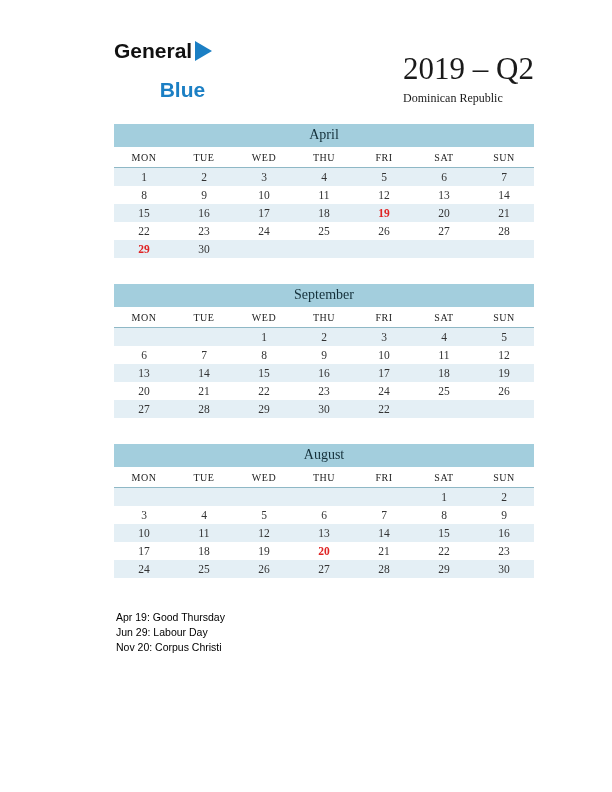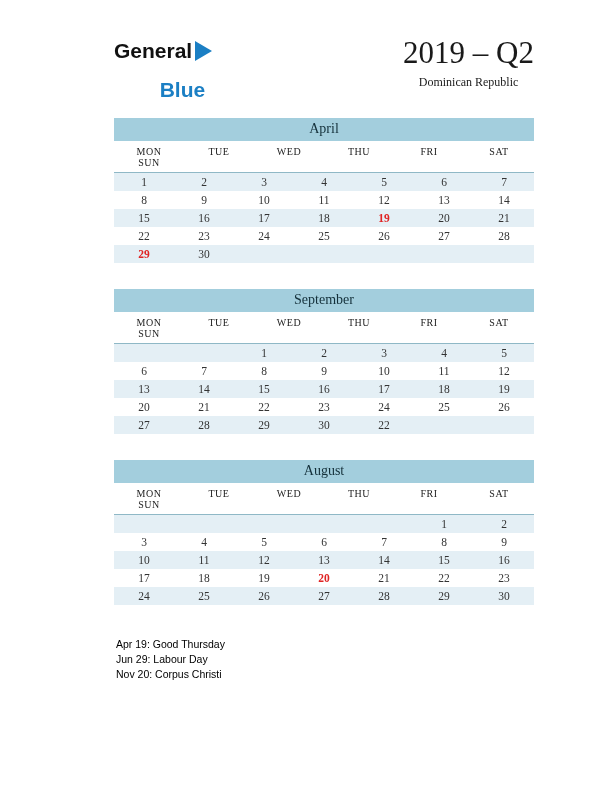--- a/index.html
+++ b/index.html
@@ -41,38 +41,38 @@
     border-top: 10px solid transparent;
     border-bottom: 10px solid transparent;
     margin-left: 3px;
   }
   .logo-line2 {
     color: var(--logo-blue);
     text-align: right;
     padding-right: 7px;
     margin-top: 18px;
   }
-  .title-block { text-align: center; }
+  .title-block { text-align: left; margin-top: 16px; }
   .title { font-size: 31px; color: #1a1a1a; line-height: 1.1; }
   .subtitle { font-size: 12px; color: #1a1a1a; margin-top: 5px; }
 
   
   .months { margin: 18px 78px 0 78px; }
   .month { margin-bottom: 26px; }
   .month-header {
     background: var(--band);
     text-align: center;
     font-weight: normal;
     font-size: 14px;
     color: #14303a;
     padding: 3px 0 4px 0;
   }
   .weekday-row {
     display: grid;
-    grid-template-columns: repeat(6, 1fr);
+    grid-template-columns: repeat(7, 1fr);
     text-align: center;
     font-size: 10px;
     letter-spacing: 0.5px;
     color: #222;
     padding: 5px 0 4px 0;
     border-bottom: 1px solid var(--rule);
     background: #ffffff;
   }
   .week-row {
     display: grid;

